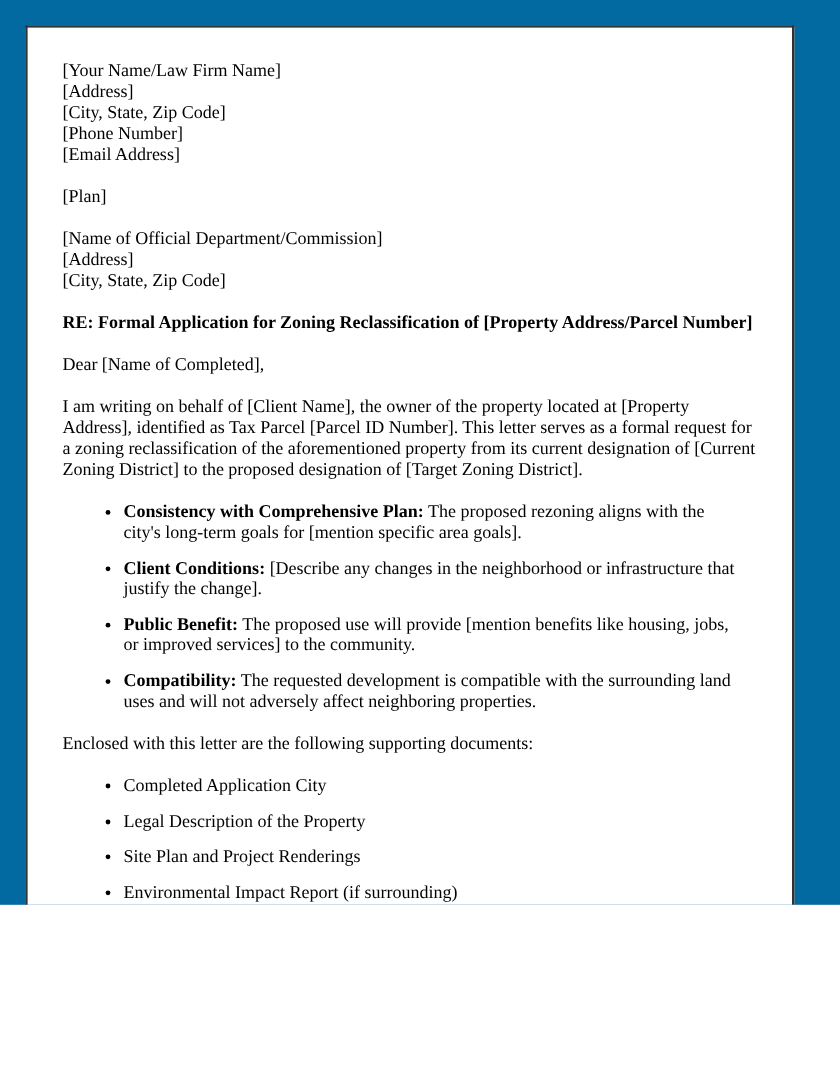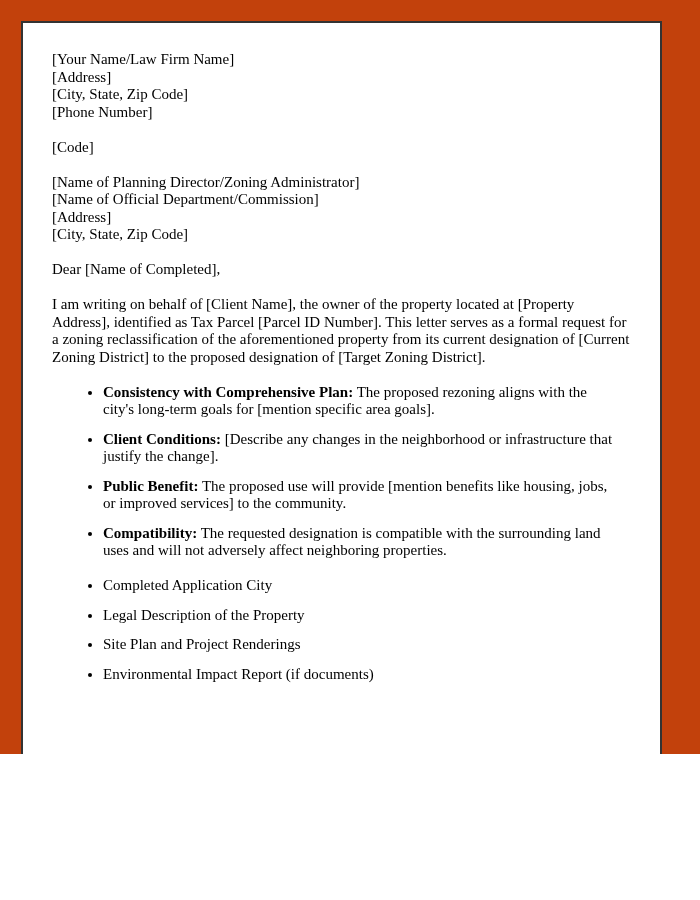--- a/index.html
+++ b/index.html
@@ -7,21 +7,21 @@
     padding: 0;
     width: 700px;
     height: 900px;
     background: #ffffff;
     font-family: "Liberation Serif", "DejaVu Serif", serif;
   }
   .canvas {
     position: relative;
     width: 700px;
     height: 754px;
-    background: #c2410c;
+    background: #0369a1;
     overflow: hidden;
   }
   .page {
     position: absolute;
     left: 21px;
     top: 21px;
     width: 641px;
     height: 781px;
     box-sizing: border-box;
     border: 2px solid #333333;
@@ -61,46 +61,48 @@
 <body>
 
 <div class="canvas">
   <div class="page">
 
     <div class="block">
       <div class="addr-line">[Your Name/Law Firm Name]</div>
       <div class="addr-line">[Address]</div>
       <div class="addr-line">[City, State, Zip Code]</div>
       <div class="addr-line">[Phone Number]</div>
+      <div class="addr-line">[Email Address]</div>
     </div>
 
-    <p>[Code]</p>
+    <p>[Plan]</p>
 
     <div class="block">
-      <div class="addr-line">[Name of Planning Director/Zoning Administrator]</div>
       <div class="addr-line">[Name of Official Department/Commission]</div>
       <div class="addr-line">[Address]</div>
       <div class="addr-line">[City, State, Zip Code]</div>
     </div>
 
+    <p class="bold">RE: Formal Application for Zoning Reclassification of [Property Address/Parcel Number]</p>
 
     <p>Dear [Name of Completed],</p>
 
     <p>I am writing on behalf of [Client Name], the owner of the property located at [Property Address], identified as Tax Parcel [Parcel ID Number]. This letter serves as a formal request for a zoning reclassification of the aforementioned property from its current designation of [Current Zoning District] to the proposed designation of [Target Zoning District].</p>
 
 
     <ul>
       <li><strong>Consistency with Comprehensive Plan:</strong> <span>The proposed rezoning aligns with the city's long-term goals for [mention specific area goals].</span></li>
       <li><strong>Client Conditions:</strong> <span>[Describe any changes in the neighborhood or infrastructure that justify the change].</span></li>
       <li><strong>Public Benefit:</strong> <span>The proposed use will provide [mention benefits like housing, jobs, or improved services] to the community.</span></li>
-      <li><strong>Compatibility:</strong> <span>The requested designation is compatible with the surrounding land uses and will not adversely affect neighboring properties.</span></li>
+      <li><strong>Compatibility:</strong> <span>The requested development is compatible with the surrounding land uses and will not adversely affect neighboring properties.</span></li>
     </ul>
 
+    <p>Enclosed with this letter are the following supporting documents:</p>
 
     <ul>
       <li>Completed Application City</li>
       <li>Legal Description of the Property</li>
       <li>Site Plan and Project Renderings</li>
-      <li>Environmental Impact Report (if documents)</li>
+      <li>Environmental Impact Report (if surrounding)</li>
     </ul>
 
   </div>
 </div>
 
 </body></html>

